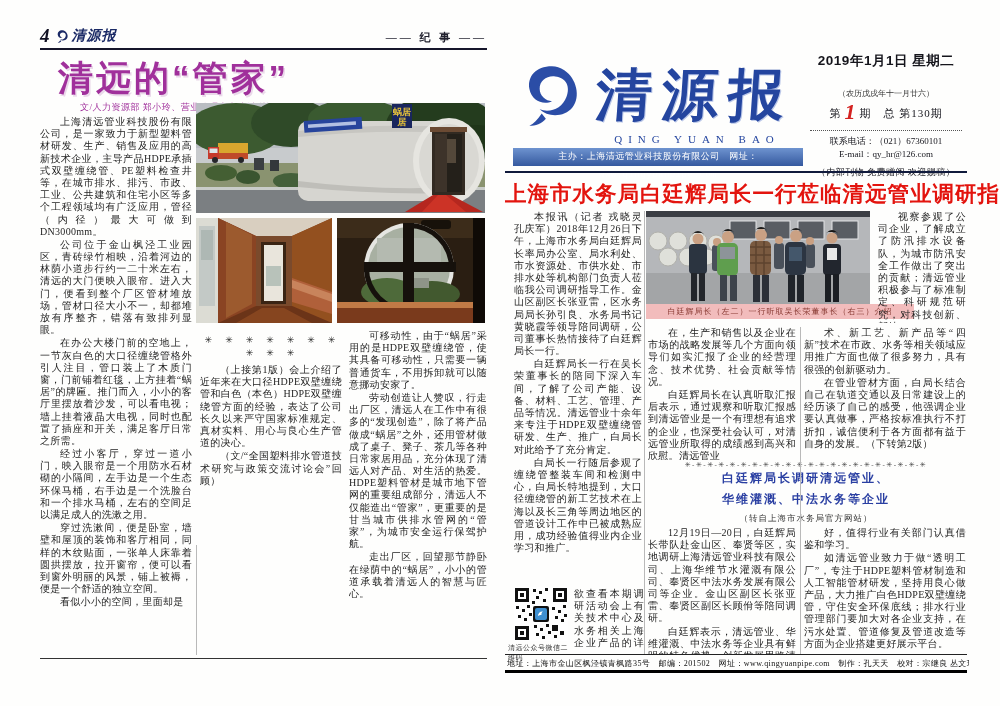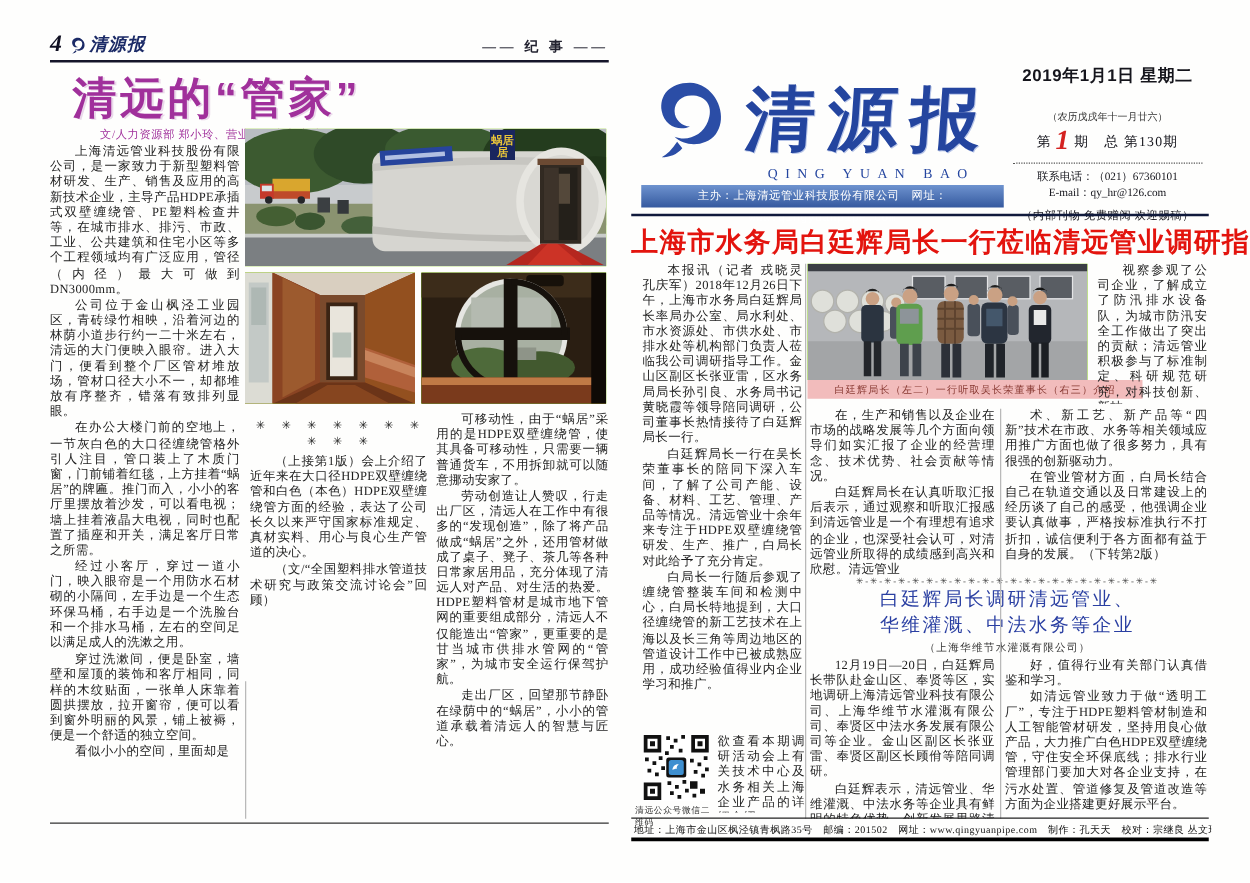--- a/index.html
+++ b/index.html
@@ -26,21 +26,21 @@
   .rp-info{width:160px;text-align:center;color:#15151c}
   .rp-date{font-size:13.5px;font-weight:bold;font-family:"Liberation Sans",sans-serif;letter-spacing:.5px}
   .rp-lunar{font-size:8px;margin-top:18px;color:#333}
   .rp-issue{font-size:11px;margin-top:0;letter-spacing:1px}
   .rp-issue .big1{font-size:22px;color:#d42220;font-style:italic;font-weight:bold;padding:0 3px;vertical-align:-2px}
   .rp-dotted{border-top:1px dotted #555;margin:5px 4px 4px 4px}
   .rp-contact{font-size:9px;line-height:1.45}
   .rp-note{font-size:9px;margin-top:5px;letter-spacing:.5px}
   .rp-headline{font-family:"Liberation Sans","DejaVu Sans",sans-serif;font-size:21.5px;font-weight:bold;color:#e3140e;text-align:center;letter-spacing:1px;white-space:nowrap}
   .photo-caption{background:#f2bcbc;color:#873831;font-size:8px;text-align:center;line-height:15px;letter-spacing:1px;overflow:hidden;white-space:nowrap}
-  .inset-title{font-size:15px;font-weight:normal;color:#2a3fa2;text-align:center;letter-spacing:2px;white-space:nowrap}
+  .inset-title{font-size:12px;font-weight:bold;color:#2a3fa2;text-align:center;letter-spacing:2px;white-space:nowrap}
   .inset-note{font-size:8.5px;color:#333;text-align:center;letter-spacing:1px}
   .sect-div{font-size:7px;color:#444;letter-spacing:1.5px;text-align:center;white-space:nowrap;overflow:hidden}
   .rp-footer{font-size:8px;color:#111;letter-spacing:.4px;white-space:nowrap;overflow:hidden}
   .qr-caption{font-size:7px;color:#333;text-align:left;letter-spacing:.5px}
   .photo{overflow:hidden;background:#84cc16}
 </style>
 </head>
 <body>
 
 <div id="canvas">
@@ -293,21 +293,21 @@
       <p>白廷辉局长在认真听取汇报后表示，通过观察和听取汇报感到清远管业是一个有理想有追求的企业，也深受社会认可，对清远管业所取得的成绩感到高兴和欣慰。清远管业</p>
     </div>
   <div class="abs coltext" style="left:804px;top:327px;width:162px;height:133px">
       <p>术、新工艺、新产品等“四新”技术在市政、水务等相关领域应用推广方面也做了很多努力，具有很强的创新驱动力。</p>
       <p>在管业管材方面，白局长结合自己在轨道交通以及日常建设上的经历谈了自己的感受，他强调企业要认真做事，严格按标准执行不打折扣，诚信便利于各方面都有益于自身的发展。（下转第2版）</p>
     </div>
 
   <div class="abs sect-div" style="left:646px;top:461px;width:320px">✳-✳-✳-✳-✳-✳-✳-✳-✳-✳-✳-✳-✳-✳-✳-✳-✳-✳-✳-✳-✳-✳</div>
   <div class="abs inset-title" style="left:646px;top:470px;width:320px">白廷辉局长调研清远管业、</div>
   <div class="abs inset-title" style="left:646px;top:491px;width:320px">华维灌溉、中法水务等企业</div>
-  <div class="abs inset-note" style="left:646px;top:513px;width:320px">（上海华维节水灌溉有限公司）</div>
+  <div class="abs inset-note" style="left:646px;top:513px;width:320px">（转自上海市水务局官方网站）</div>
   <div class="abs coltext" style="left:648px;top:527px;width:148px;height:128px">
       <p>12月19日—20日，白廷辉局长带队赴金山区、奉贤等区，实地调研上海清远管业科技有限公司、上海华维节水灌溉有限公司、奉贤区中法水务发展有限公司等企业。金山区副区长张亚雷、奉贤区副区长顾佾等陪同调研。</p>
       <p>白廷辉表示，清远管业、华维灌溉、中法水务等企业具有鲜明的特色优势，创新发展思路清晰，市场前景</p>
     </div>
   <div class="abs coltext" style="left:804px;top:527px;width:162px;height:128px">
       <p>好，值得行业有关部门认真借鉴和学习。</p>
       <p>如清远管业致力于做“透明工厂”，专注于HDPE塑料管材制造和人工智能管材研发，坚持用良心做产品，大力推广白色HDPE双壁缠绕管，守住安全环保底线；排水行业管理部门要加大对各企业支持，在污水处置、管道修复及管道改造等方面为企业搭建更好展示平台。</p>
     </div>
 
   <div class="abs vrule" style="left:644px;top:211px;height:444px"></div>

